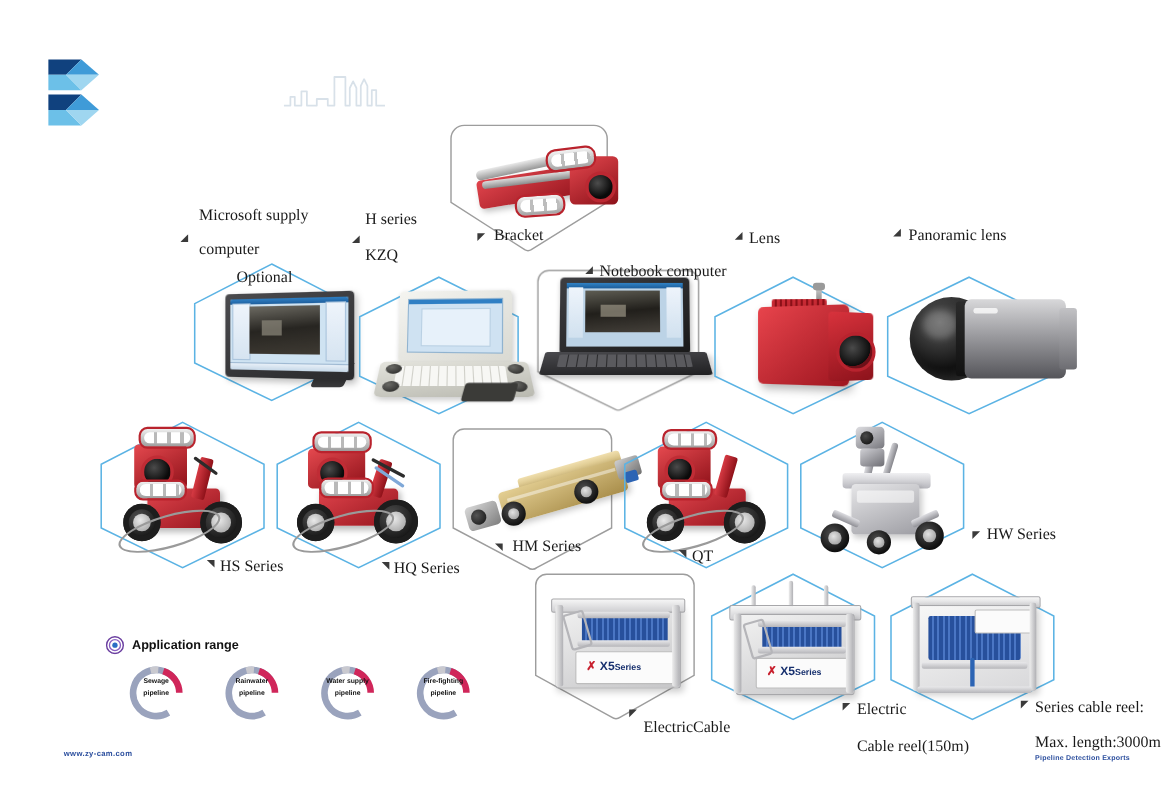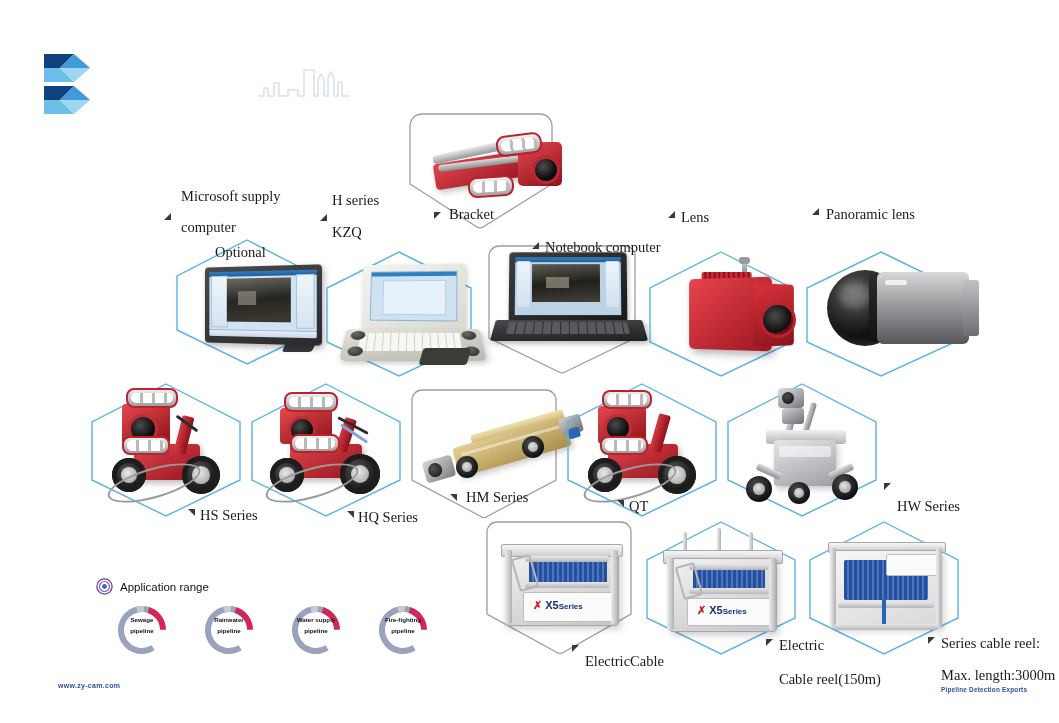--- a/index.html
+++ b/index.html
@@ -36,21 +36,21 @@
   }
   .mark{position:absolute;width:0;height:0;}
   .mark.ne{border-left:7px solid transparent;border-bottom:7px solid #3a3a3a;}
   .mark.se{border-left:7px solid transparent;border-top:7px solid #3a3a3a;}
   .mark.sw{border-right:7px solid transparent;border-top:7px solid #3a3a3a;}
 
   
   .app-range-head{position:absolute;left:96px;top:578px;display:flex;align-items:center;gap:7px;}
   .app-range-head .t{
     font-family:"Liberation Sans", sans-serif;
-    font-size:11.5px;font-weight:normal;color:#111;
+    font-size:11.5px;font-weight:bold;color:#111;
   }
   .gauges{position:absolute;left:103px;top:595px;width:360px;height:55px;}
   .gauge{position:absolute;width:58px;height:52px;}
   .gauge svg{position:absolute;left:0;top:0;}
   .gauge .gtxt{
     position:absolute;left:0;top:11px;width:58px;text-align:center;
     font-family:"Liberation Sans", sans-serif;
     font-size:6.2px;color:#111;line-height:1.85;font-weight:bold;
   }
 
@@ -393,21 +393,21 @@
       <div class="hw-cam2"></div>
       <div class="hw-deck"></div>
       <div class="hw-chassis"></div>
       <div class="hw-leg" style="left:30px;top:86px;width:26px;height:7px;transform:rotate(24deg);"></div>
       <div class="hw-leg" style="left:102px;top:86px;width:26px;height:7px;transform:rotate(-24deg);"></div>
       <div class="hw-wheel" style="left:20px;top:94px;"></div>
       <div class="hw-wheel" style="left:106px;top:92px;"></div>
       <div class="hw-wheel" style="left:62px;top:100px;width:22px;height:22px;"></div>
     </div>
   </div>
-  <div class="lab" style="left:897px;top:475px;margin-top:20px;">HW Series</div>
+  <div class="lab" style="left:897px;top:475px;">HW Series</div>
   <div class="mark sw" style="left:884px;top:483px;"></div>
 
   <div class="hex" style="left:485px;top:520px;width:150px;height:134px;">
     <svg width="150" height="134" viewBox="0 0 150 134">
       <path d="M12,2 H136 A10,10 0 0 1 146,12 V94 L79,132 A7,7 0 0 1 71,132 L2,94 V12 A10,10 0 0 1 12,2 Z" fill="none" stroke="#9d9d9d" stroke-width="1.3"></path>
     </svg>
     <div class="art">
       <div class="rl-frame" style="left:20px;top:30px;width:112px;height:74px;"></div>
       <div class="rl-top" style="left:16px;top:24px;width:120px;height:11px;"></div>
       <div class="rl-blue" style="left:44px;top:40px;width:78px;height:24px;"></div>

